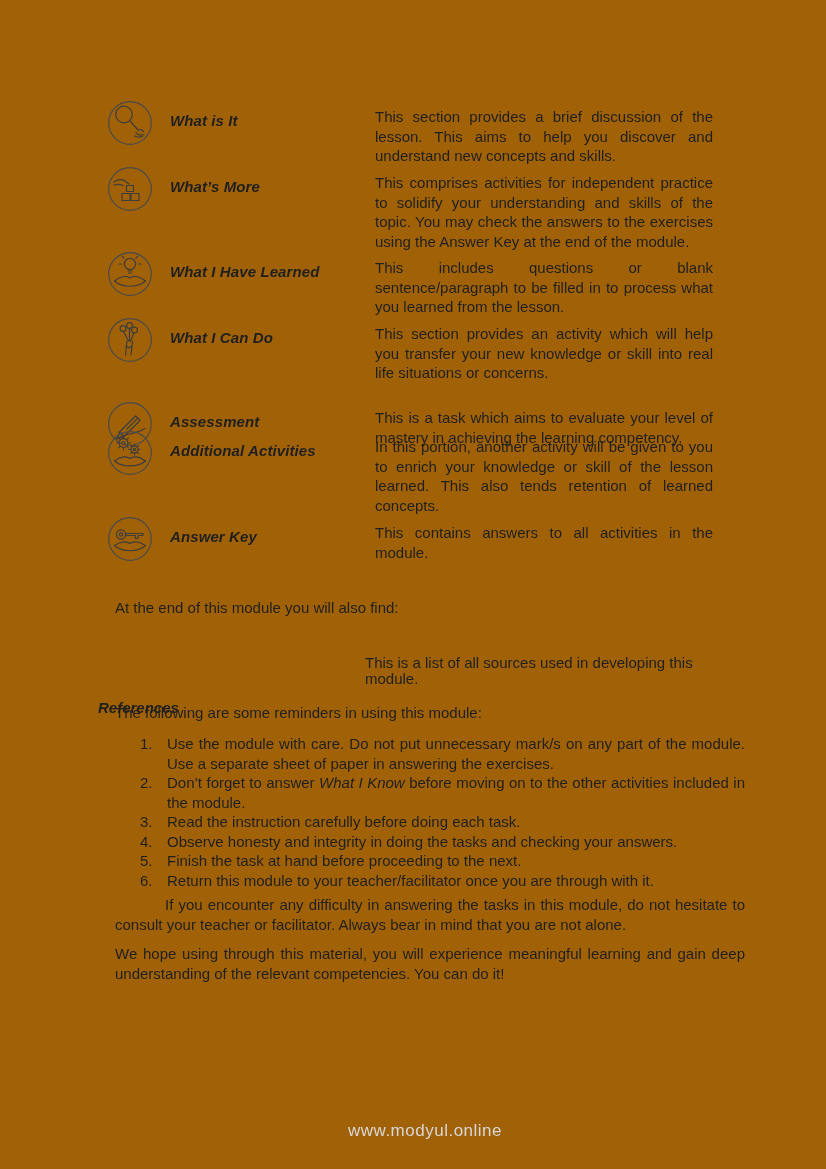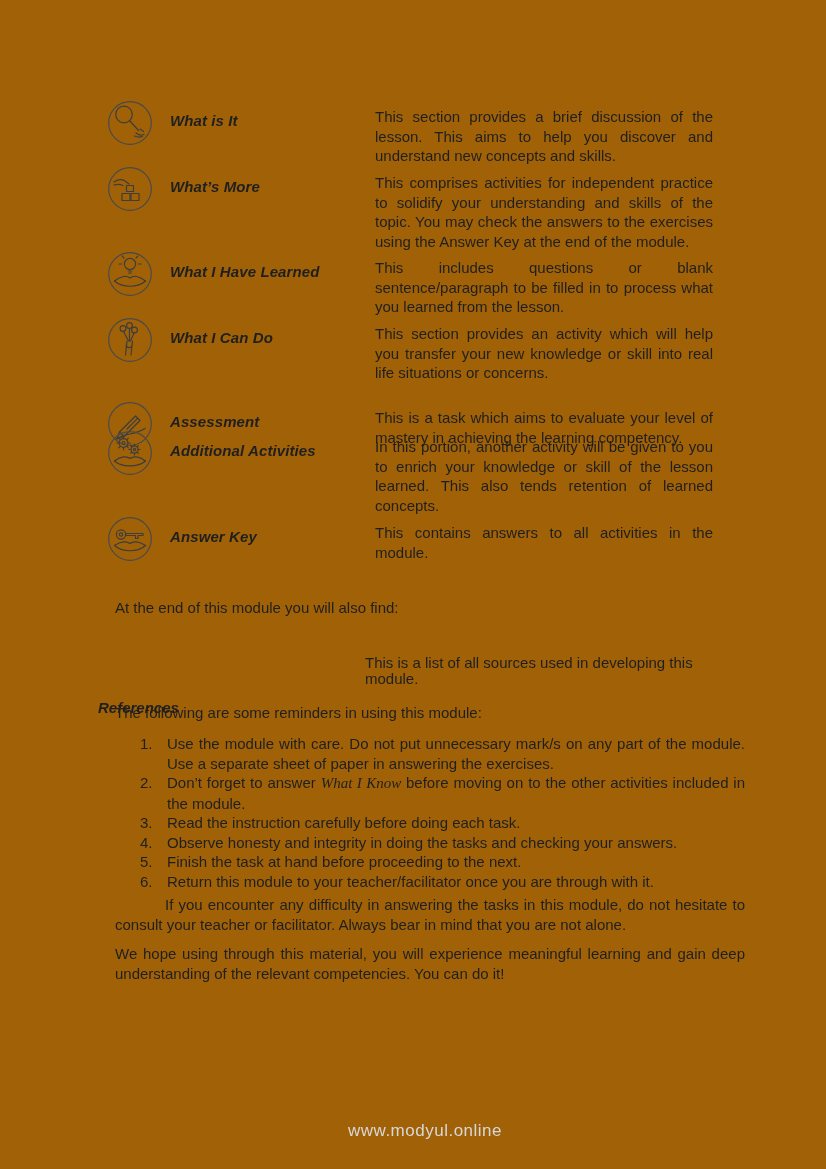--- a/index.html
+++ b/index.html
@@ -33,21 +33,21 @@
     position:absolute;left:98px;
     font-size:15px;font-weight:bold;font-style:italic;margin-top:44px;
   }
   .ref-desc{
     position:absolute;left:365px;width:352px;
     font-size:15px;line-height:16px;
   }
   .list-row{display:flex;align-items:flex-start;}
   .list-num{flex:0 0 27px;margin-left:25px;text-align:left;}
   .list-text{flex:1 1 auto;text-align:justify;text-justify:inter-word;}
-  .ital{font-style:italic;font-family:Liberation Serif, serif;}
+  .ital{font-style:italic;}
   .para-indent{text-indent:50px;text-align:justify;text-justify:inter-word;}
   .para{text-align:justify;text-justify:inter-word;}
   .watermark{
     position:absolute;left:12px;top:1121px;width:826px;
     text-align:center;
     font-size:17px;letter-spacing:.5px;
     color:#d7d7d7;
   }
   .lineart{stroke:#3d3d3d;stroke-width:1.2;fill:none;stroke-linecap:round;stroke-linejoin:round;}
   .ring{stroke:#4a4a4a;stroke-width:1.2;fill:none;}

